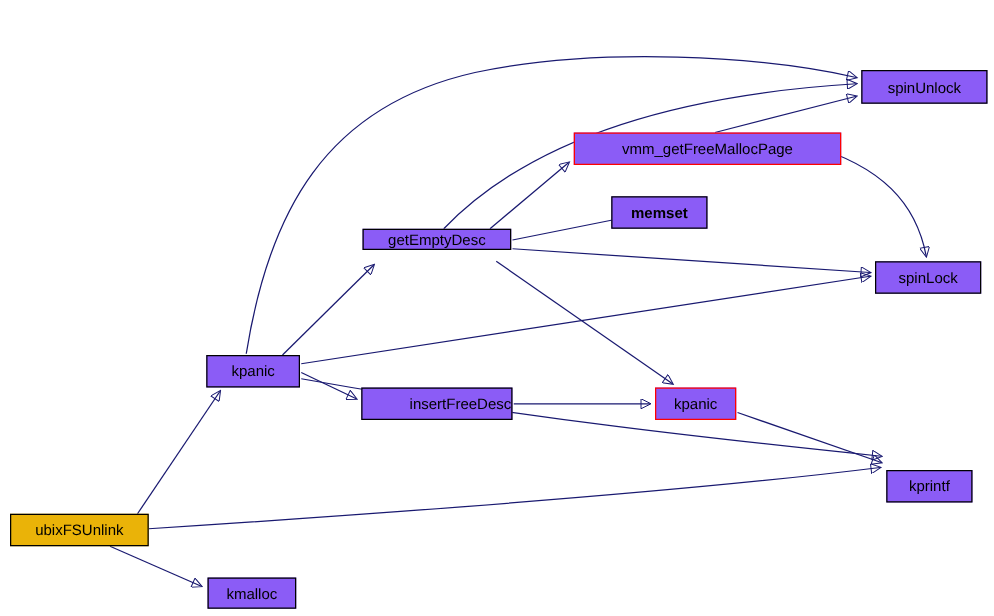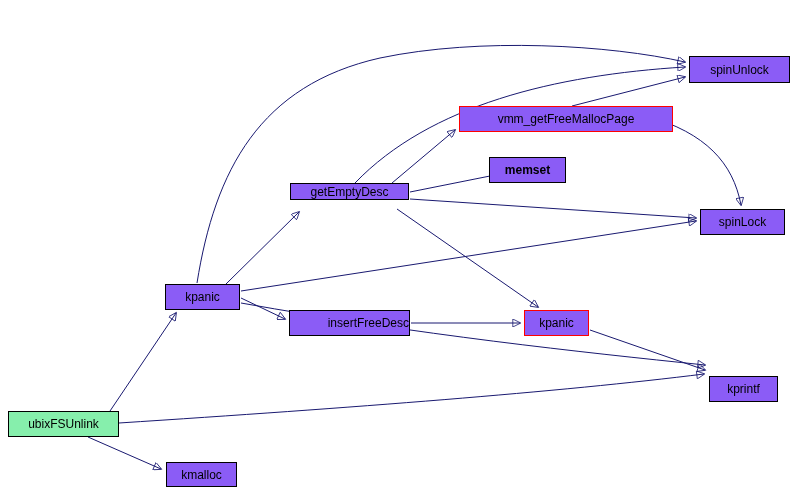--- a/index.html
+++ b/index.html
@@ -33,21 +33,21 @@
     border: 1px solid #000000;
     background: #8b5cf6;
     display: flex;
     align-items: center;
     justify-content: center;
     font-size: 12px;
     color: #000000;
     white-space: nowrap;
   }
   .node.current {
-    background: #86efac;
+    background: #eab308;
   }
   .node.special {
     border-color: #ff0000;
   }
 </style>
 </head>
 <body>
 
 <div id="canvas">
 

